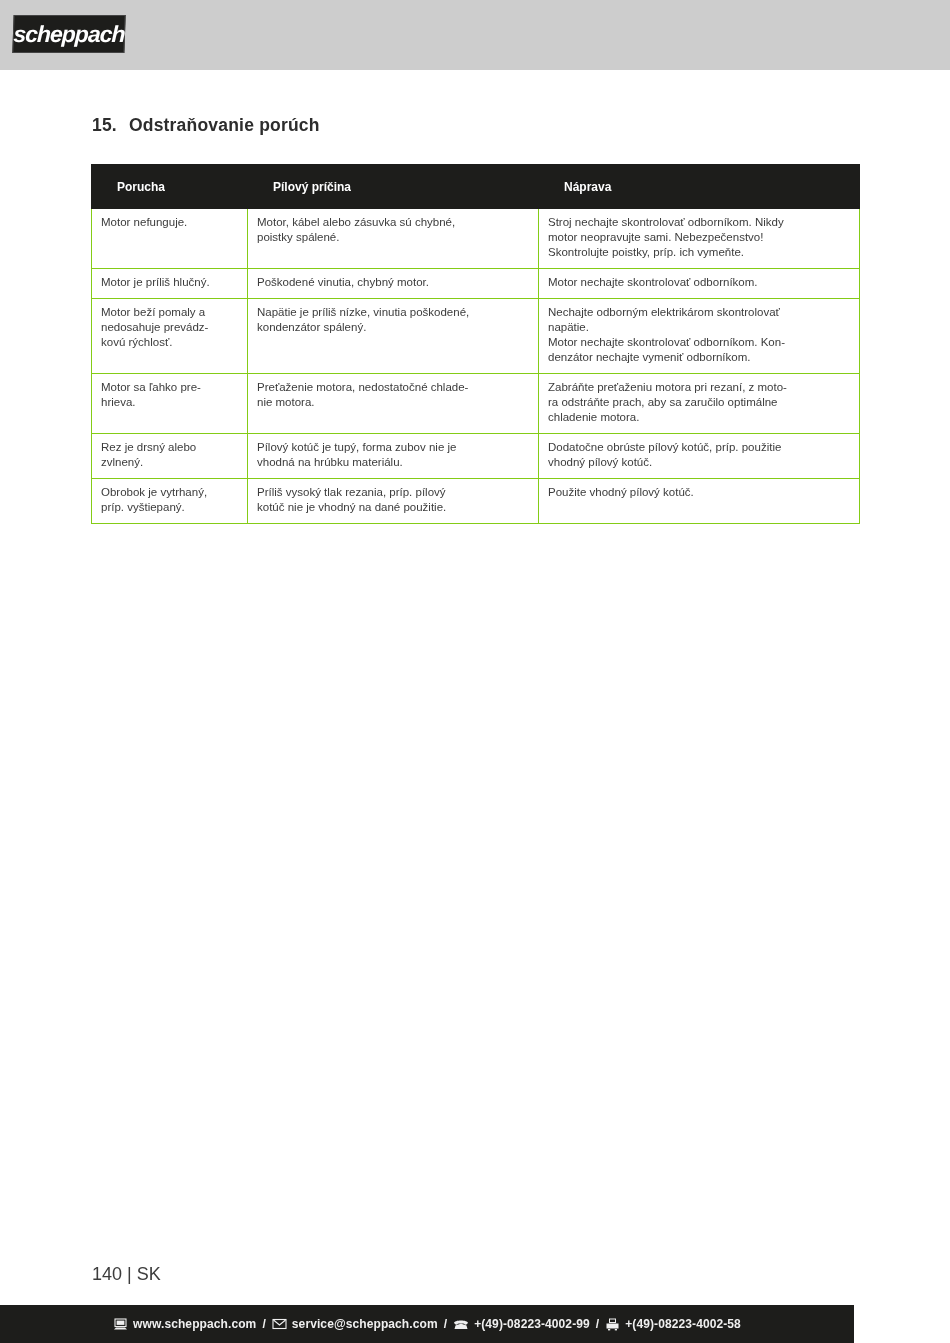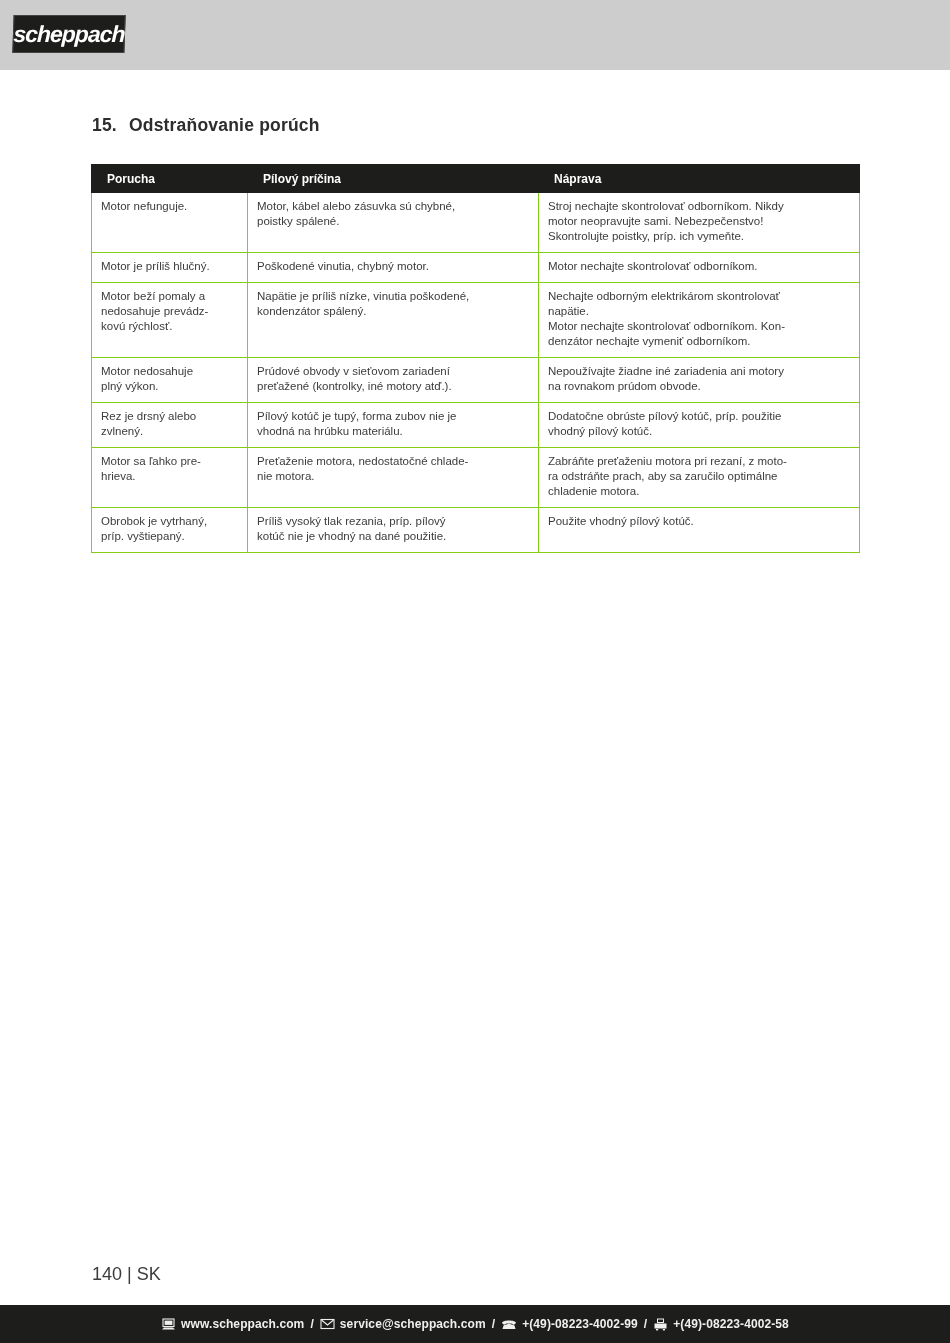--- a/index.html
+++ b/index.html
@@ -32,39 +32,39 @@
     width: 768px;
     font-size: 11.5px; color: #3c3c3c;
   }
   table.troubleshoot col.c1 { width: 156px; }
   table.troubleshoot col.c2 { width: 291px; }
   table.troubleshoot col.c3 { width: 321px; }
 
   table.troubleshoot th {
     background: #1d1d1b; color: #ffffff;
     font-size: 12px; font-weight: bold; text-align: left;
-    height: 28px; padding: 0 0 0 15px;
+    height: 44px; padding: 0 0 0 25px;
     border: 1px solid #1d1d1b;
   }
   table.troubleshoot td {
     border: 1px solid #84cc16;
     vertical-align: top;
     padding: 6px 8px 8px 9px;
     line-height: 15px;
     white-space: pre-line;
   }
 
   .page-num {
     position: absolute; left: 92px; top: 1264px;
     font-size: 18px; color: #3c3c3c;
   }
   .page-num .sep { margin: 0 5px; color: #3c3c3c; }
 
   .footer-bar {
-    position: absolute; left: 0; top: 1305px; width: 950px; height: 38px;
+    position: absolute; left: 0; top: 1305px; width: 854px; height: 38px;
     background: #1d1d1b; color: #efefef;
     display: flex; align-items: center; justify-content: center;
     font-size: 12px; font-weight: bold; letter-spacing: 0.1px;
   }
   .footer-bar .seg { display: inline-flex; align-items: center; }
   .footer-bar .icon { display: inline-flex; margin-right: 5px; }
   .footer-bar .slash { margin: 0 6px; }
   .footer-bar svg { display: block; }
 </style>
 </head>
@@ -112,43 +112,35 @@
 nedosahuje prevádz-
 kovú rýchlosť.</td>
       <td>Napätie je príliš nízke, vinutia poškodené,
 kondenzátor spálený.</td>
       <td>Nechajte odborným elektrikárom skontrolovať
 napätie.
 Motor nechajte skontrolovať odborníkom. Kon-
 denzátor nechajte vymeniť odborníkom.</td>
     </tr>
     <tr>
-      <td>Motor nedosahuje
-plný výkon.</td>
-      <td>Prúdové obvody v sieťovom zariadení
-preťažené (kontrolky, iné motory atď.).</td>
-      <td>Nepoužívajte žiadne iné zariadenia ani motory
-na rovnakom prúdom obvode.</td>
+      <td>Motor sa ľahko pre-
+hrieva.</td>
+      <td>Preťaženie motora, nedostatočné chlade-
+nie motora.</td>
+      <td>Zabráňte preťaženiu motora pri rezaní, z moto-
+ra odstráňte prach, aby sa zaručilo optimálne
+chladenie motora.</td>
     </tr>
     <tr>
       <td>Rez je drsný alebo
 zvlnený.</td>
       <td>Pílový kotúč je tupý, forma zubov nie je
 vhodná na hrúbku materiálu.</td>
       <td>Dodatočne obrúste pílový kotúč, príp. použitie
 vhodný pílový kotúč.</td>
-    </tr>
-    <tr>
-      <td>Motor sa ľahko pre-
-hrieva.</td>
-      <td>Preťaženie motora, nedostatočné chlade-
-nie motora.</td>
-      <td>Zabráňte preťaženiu motora pri rezaní, z moto-
-ra odstráňte prach, aby sa zaručilo optimálne
-chladenie motora.</td>
     </tr>
     <tr>
       <td>Obrobok je vytrhaný,
 príp. vyštiepaný.</td>
       <td>Príliš vysoký tlak rezania, príp. pílový
 kotúč nie je vhodný na dané použitie.</td>
       <td>Použite vhodný pílový kotúč.</td>
     </tr>
   </tbody>
 </table>

